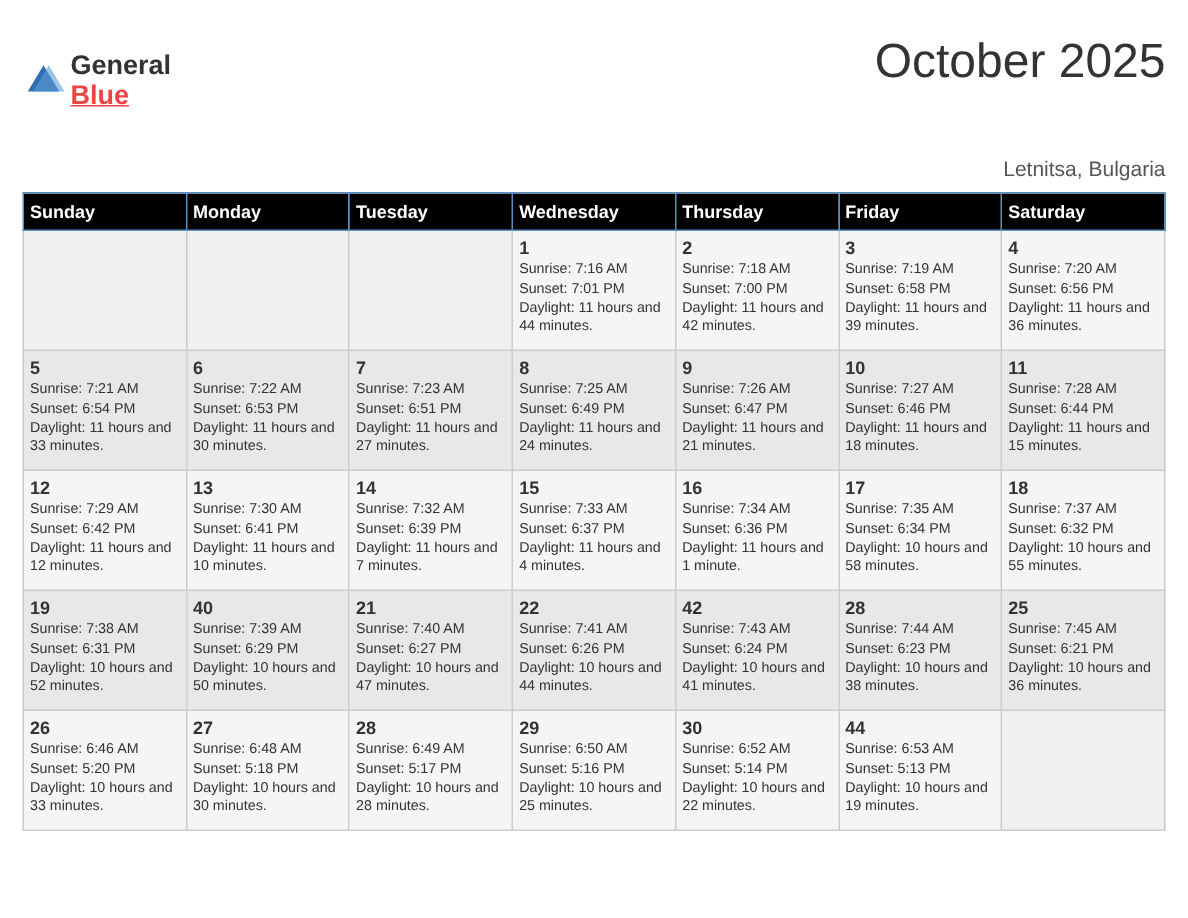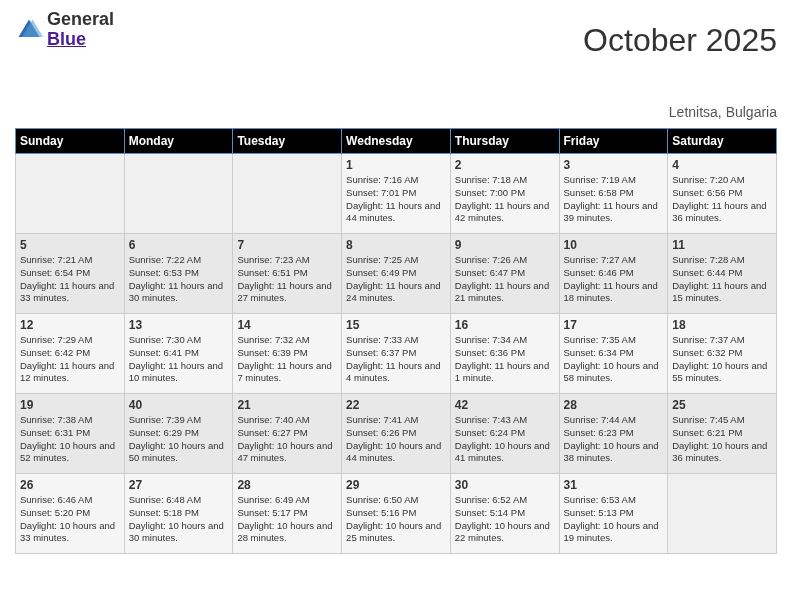--- a/index.html
+++ b/index.html
@@ -19,28 +19,29 @@
     .header {
       display: flex;
       justify-content: space-between;
       align-items: flex-start;
       margin-bottom: 8px;
     }
     .logo {
       display: flex;
       align-items: center;
       gap: 4px;
+      margin-top: 24px;
     }
     .logo-text {
       font-size: 18px;
       font-weight: bold;
       line-height: 1.1;
     }
     .logo-general { color: #333; }
-    .logo-blue { color: #4c1d95; text-decoration: underline; }
+    .logo-blue { color: #ef4444; text-decoration: underline; }
     .logo-icon {
       width: 28px;
       height: 28px;
     }
     .title-block {
       text-align: right;
     }
     .title-month {
       font-size: 32px;
       color: #333;
@@ -258,20 +259,20 @@
           </td>
           <td>
             <span class="day-num">29</span>
             <div class="cell-content">Sunrise: 6:50 AM<br>Sunset: 5:16 PM<br>Daylight: 10 hours and 25 minutes.</div>
           </td>
           <td>
             <span class="day-num">30</span>
             <div class="cell-content">Sunrise: 6:52 AM<br>Sunset: 5:14 PM<br>Daylight: 10 hours and 22 minutes.</div>
           </td>
           <td>
-            <span class="day-num">31</span>
+            <span class="day-num">44</span>
             <div class="cell-content">Sunrise: 6:53 AM<br>Sunset: 5:13 PM<br>Daylight: 10 hours and 19 minutes.</div>
           </td>
           <td class="empty-cell"></td>
         </tr>
       </tbody>
   </table>
 </div>
 
 </body></html>

